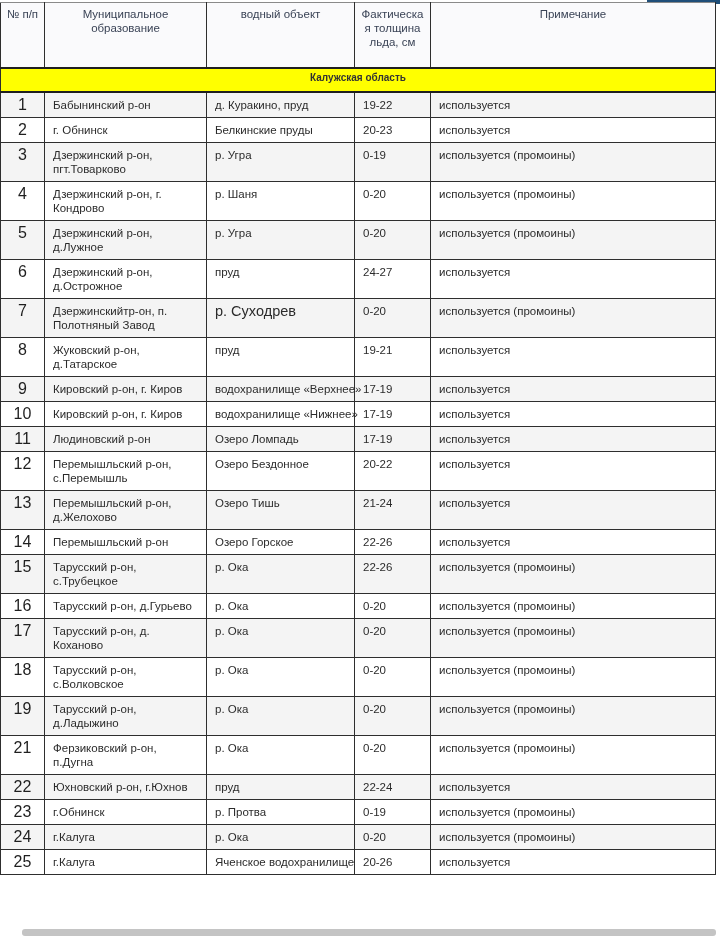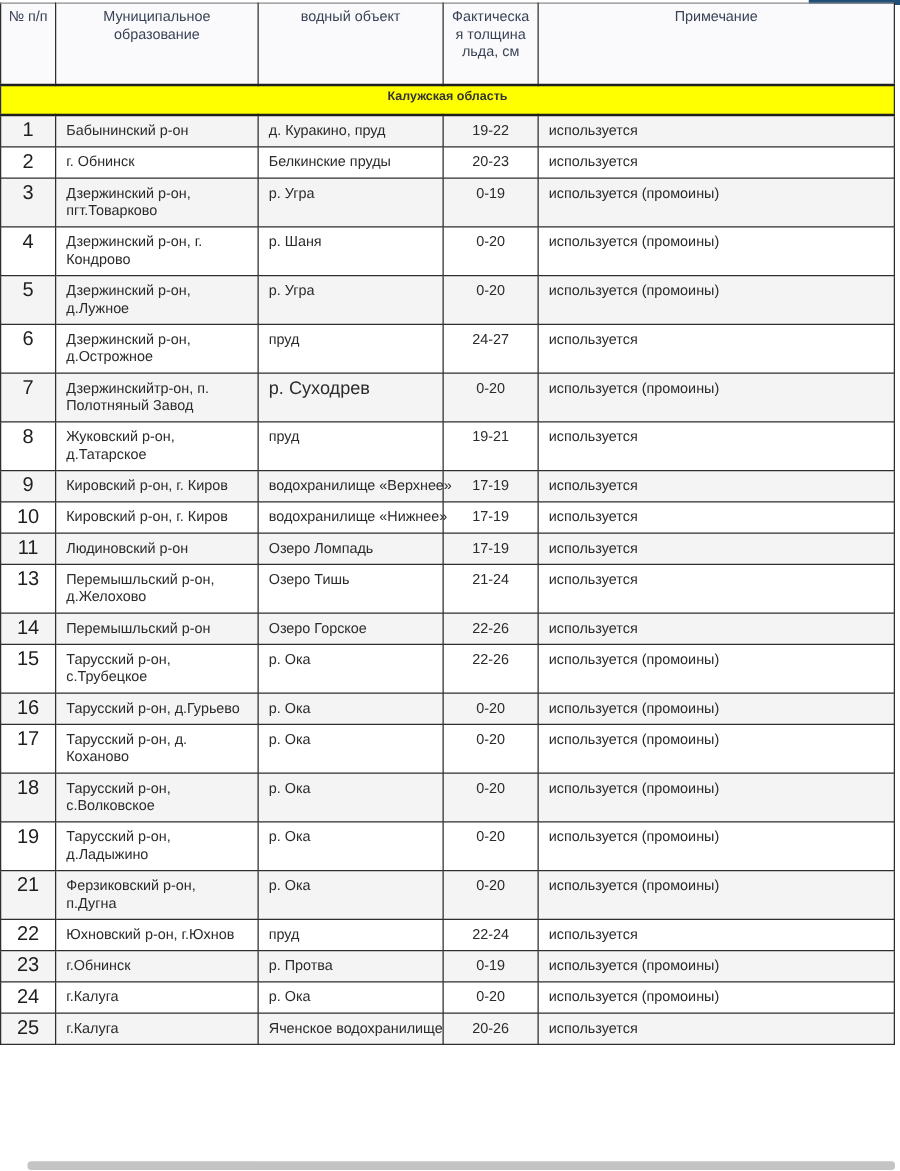--- a/index.html
+++ b/index.html
@@ -65,21 +65,21 @@
   
   .ice-table tbody td { padding: 5px 8px; background: #ffffff; }
   .ice-table tbody tr:nth-child(odd) td { background: #f4f4f4; }
 
   .ice-table tbody td.col-num {
     font-size: 16px; line-height: 16px;
     text-align: center; color: #1f1f1f; padding: 4px 2px;
   }
   .ice-table tbody td.col-water { white-space: nowrap; overflow: visible; }
   .ice-table tbody td.col-water.water-large { font-size: 14.5px; line-height: 16px; padding-top: 4px; }
-  .ice-table tbody td.col-thick { text-align: center; margin-top: 36px; }
+  .ice-table tbody td.col-thick { text-align: left; margin-top: 36px; }
   .ice-table tbody td.col-note  { }
 
   .hscrollbar {
     position: absolute; left: 22px; top: 929px;
     width: 694px; height: 7px;
     background: #c4c4c4; border-radius: 3px;
   }
 </style>
 </head>
 <body>
@@ -180,20 +180,27 @@
           <td class="col-note">используется</td>
         </tr>
         <tr>
           <td class="col-num">11</td>
           <td class="col-muni">Людиновский р-он</td>
           <td class="col-water">Озеро Ломпадь</td>
           <td class="col-thick">17-19</td>
           <td class="col-note">используется</td>
         </tr>
         <tr>
+          <td class="col-num">12</td>
+          <td class="col-muni">Перемышльский р-он, с.Перемышль</td>
+          <td class="col-water">Озеро Бездонное</td>
+          <td class="col-thick">20-22</td>
+          <td class="col-note">используется</td>
+        </tr>
+        <tr>
           <td class="col-num">13</td>
           <td class="col-muni">Перемышльский р-он, д.Желохово</td>
           <td class="col-water">Озеро Тишь</td>
           <td class="col-thick">21-24</td>
           <td class="col-note">используется</td>
         </tr>
         <tr>
           <td class="col-num">14</td>
           <td class="col-muni">Перемышльский р-он</td>
           <td class="col-water">Озеро Горское</td>

